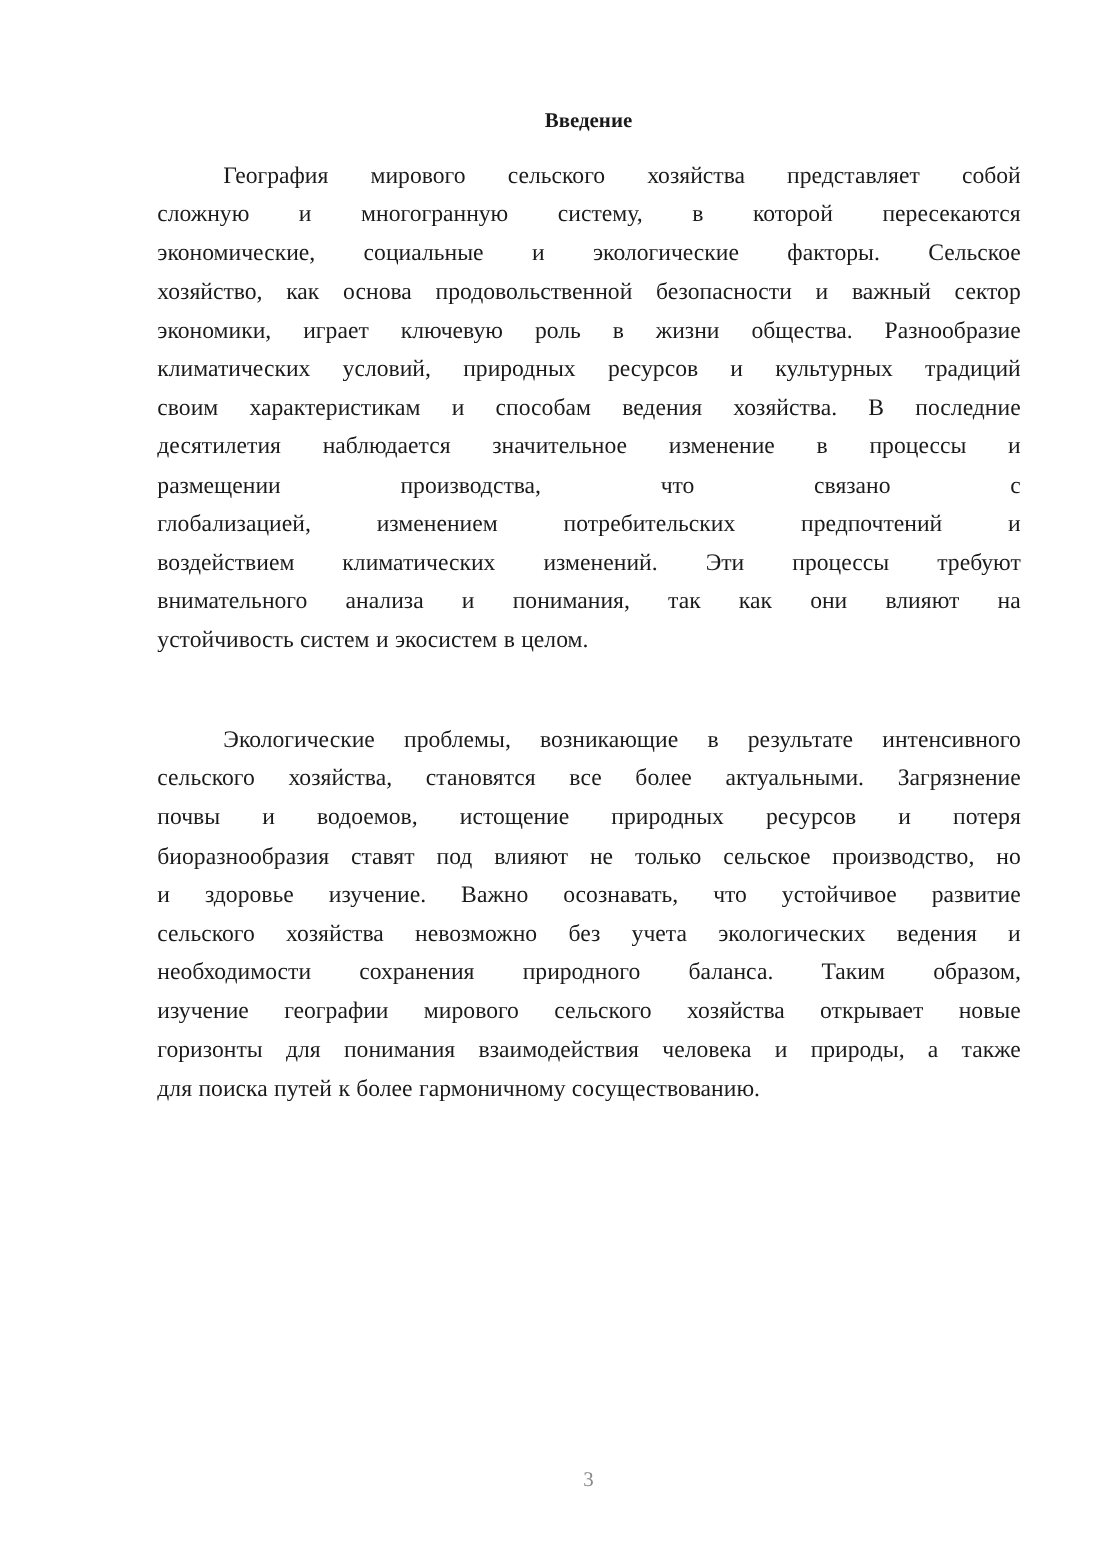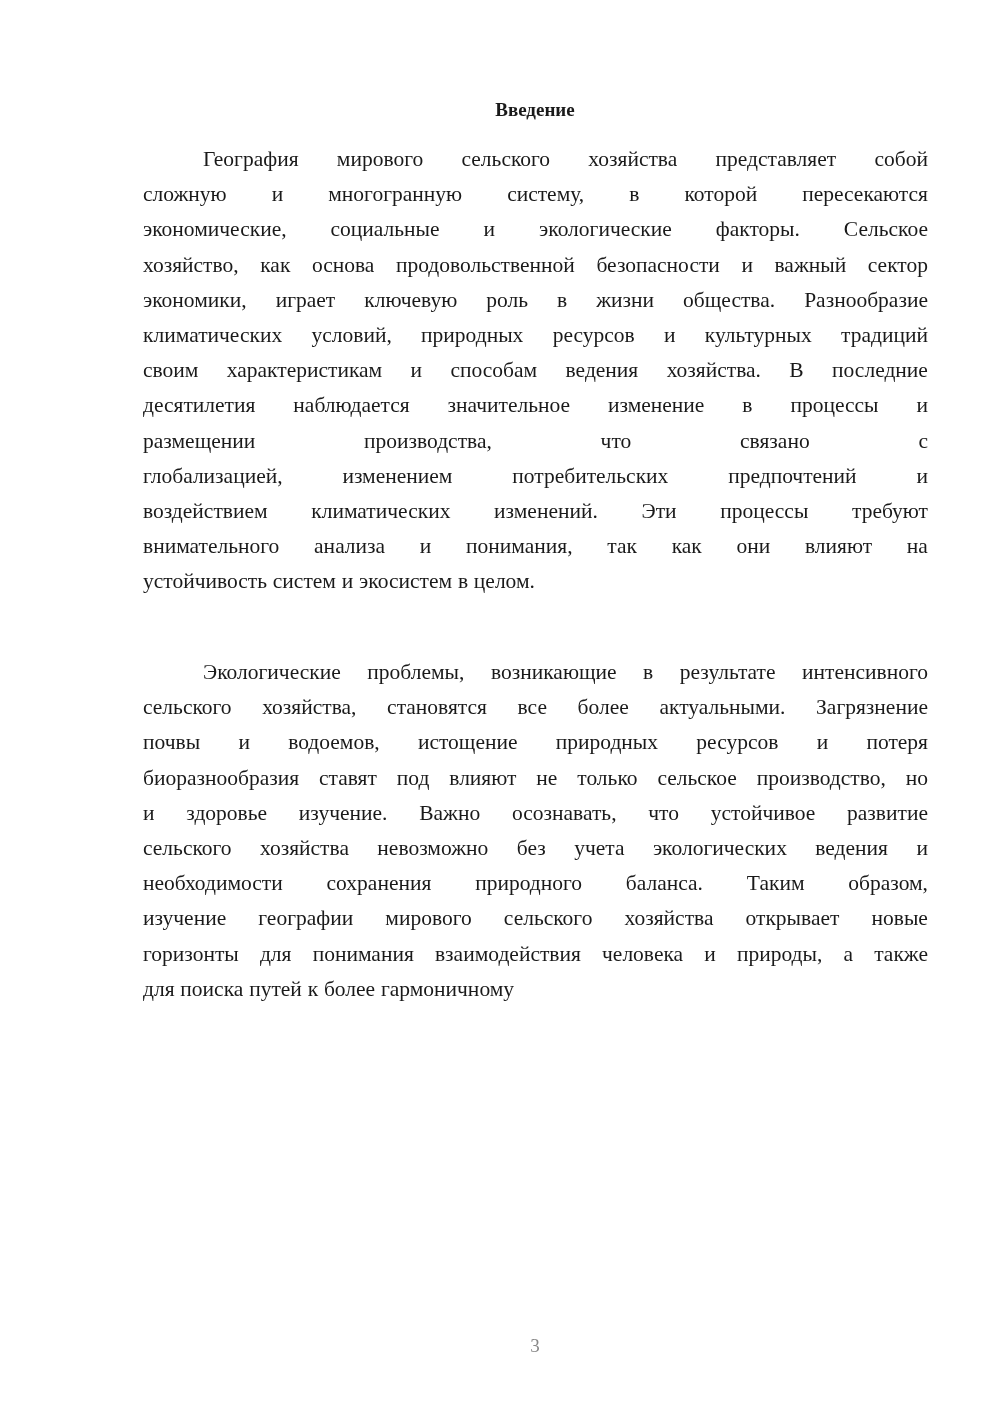--- a/index.html
+++ b/index.html
@@ -287,17 +287,18 @@
         <span class="w">а</span>
         <span class="w">также</span>
       </div>
       <div class="line last">
         <span class="w">для</span>
         <span class="w">поиска</span>
         <span class="w">путей</span>
         <span class="w">к</span>
         <span class="w">более</span>
         <span class="w">гармоничному</span>
+        <span class="w">сосуществованию.</span>
       </div>
     </div>
 
   <div class="page-number">3</div>
 </div>
 
 </body></html>

